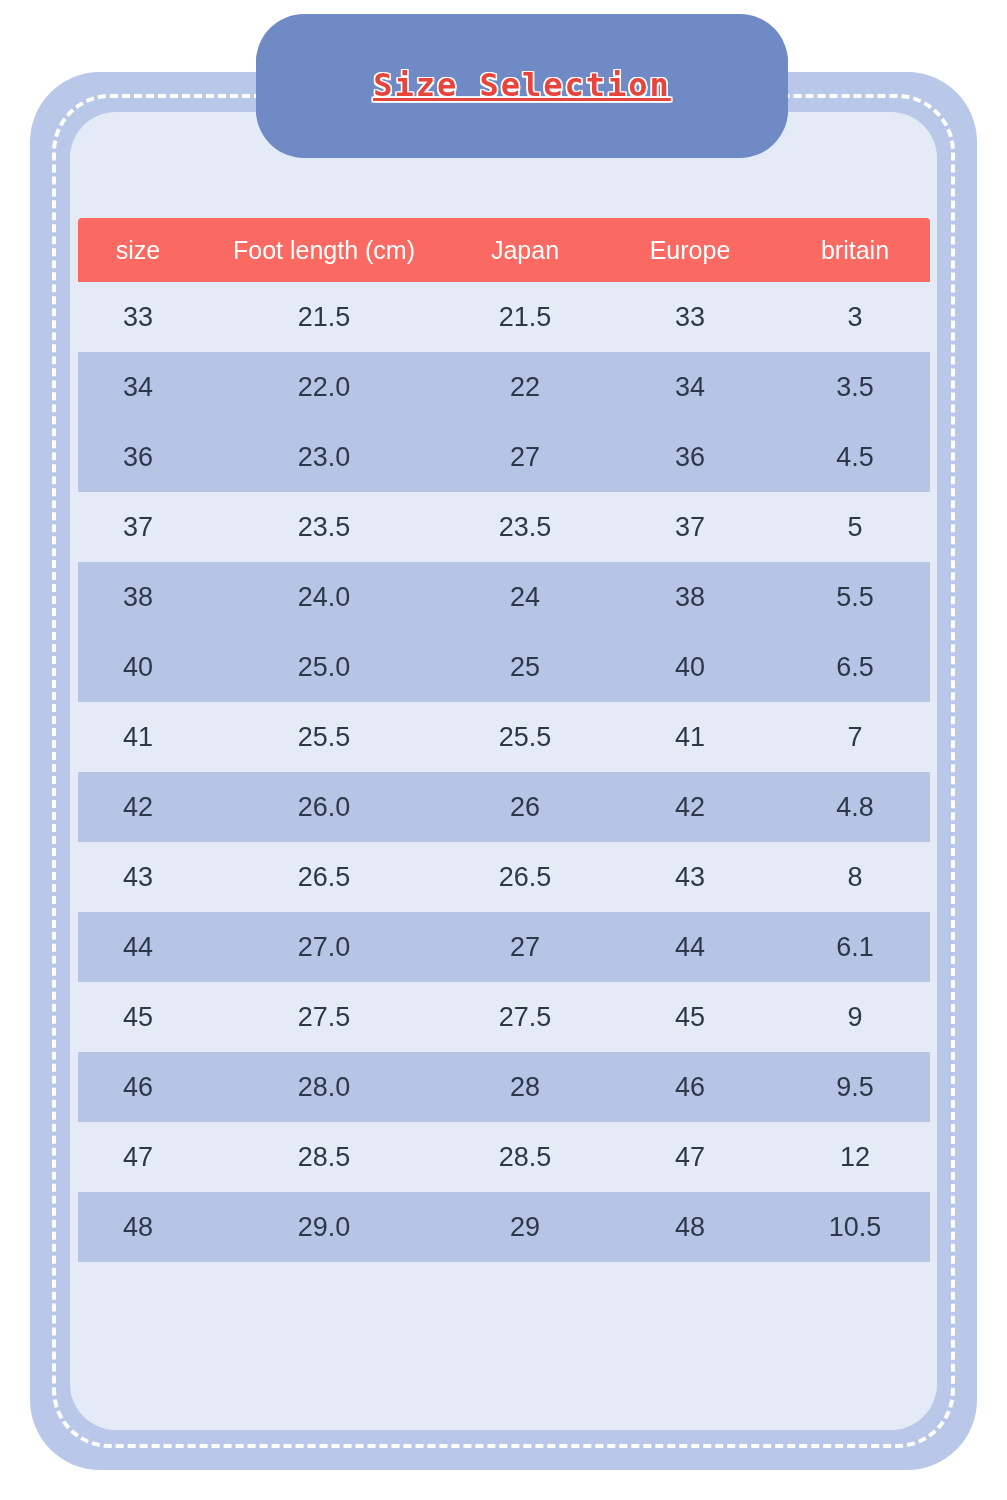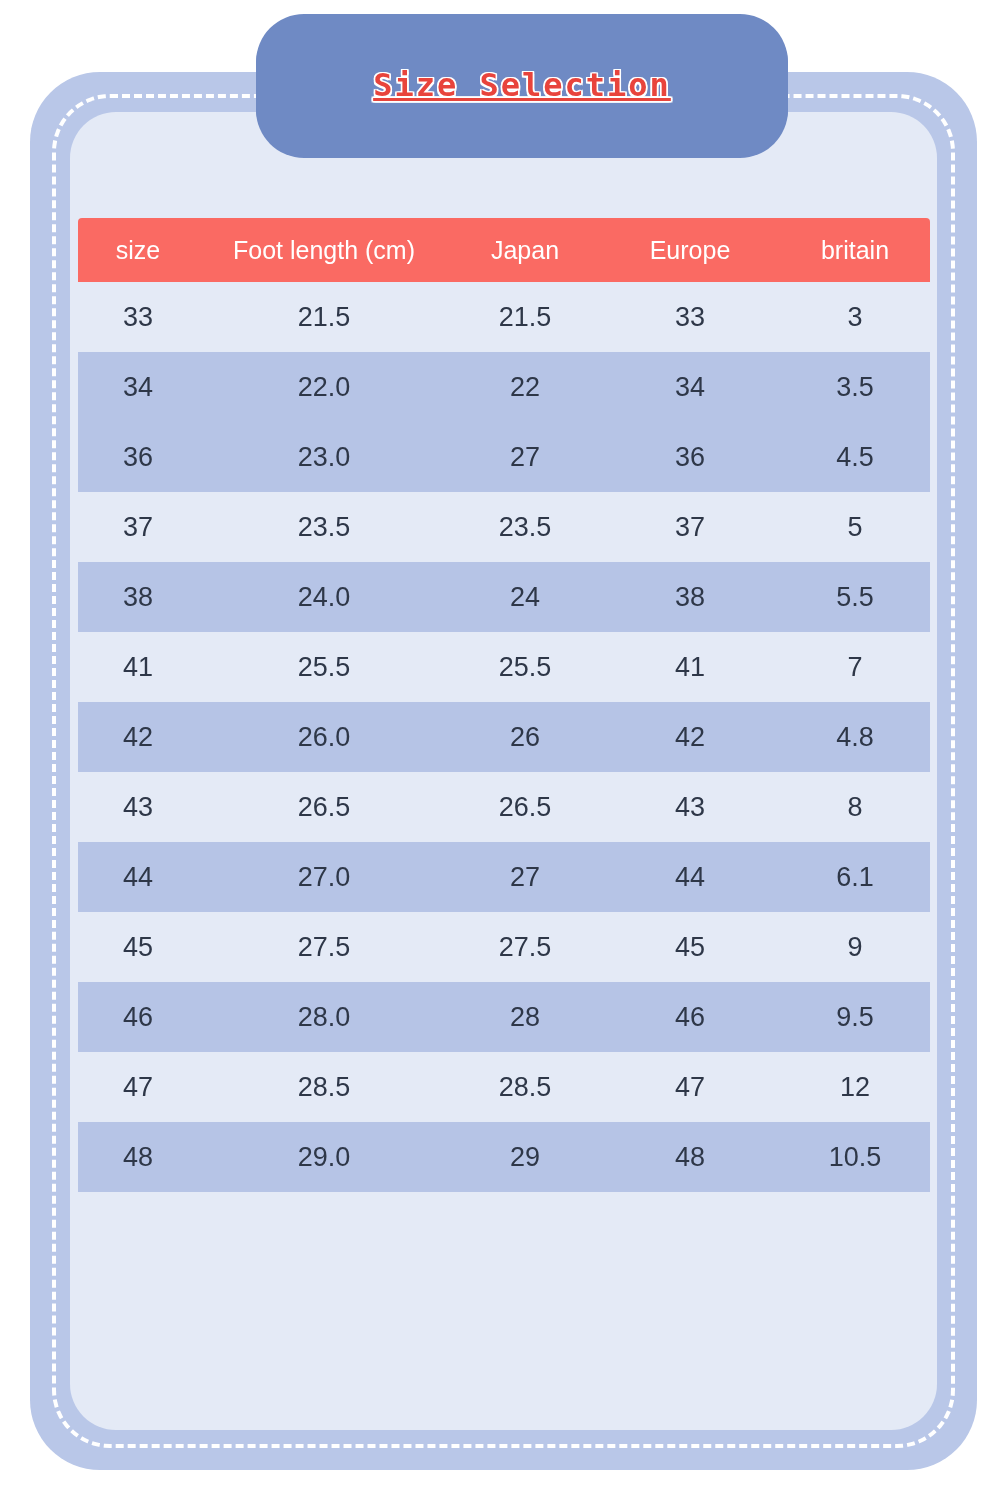--- a/index.html
+++ b/index.html
@@ -191,20 +191,27 @@
             <td>37</td>
             <td>5</td>
           </tr>
           <tr class="row-alt">
             <td>38</td>
             <td>24.0</td>
             <td>24</td>
             <td>38</td>
             <td>5.5</td>
           </tr>
+          <tr class="row-alt">
+            <td>40</td>
+            <td>25.0</td>
+            <td>25</td>
+            <td>40</td>
+            <td>6.5</td>
+          </tr>
           <tr class="row-plain">
             <td>41</td>
             <td>25.5</td>
             <td>25.5</td>
             <td>41</td>
             <td>7</td>
           </tr>
           <tr class="row-alt">
             <td>42</td>
             <td>26.0</td>

